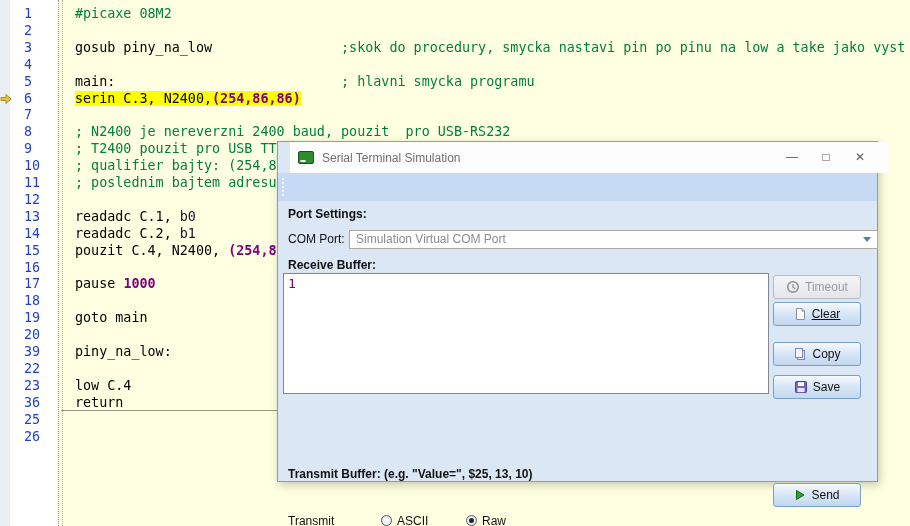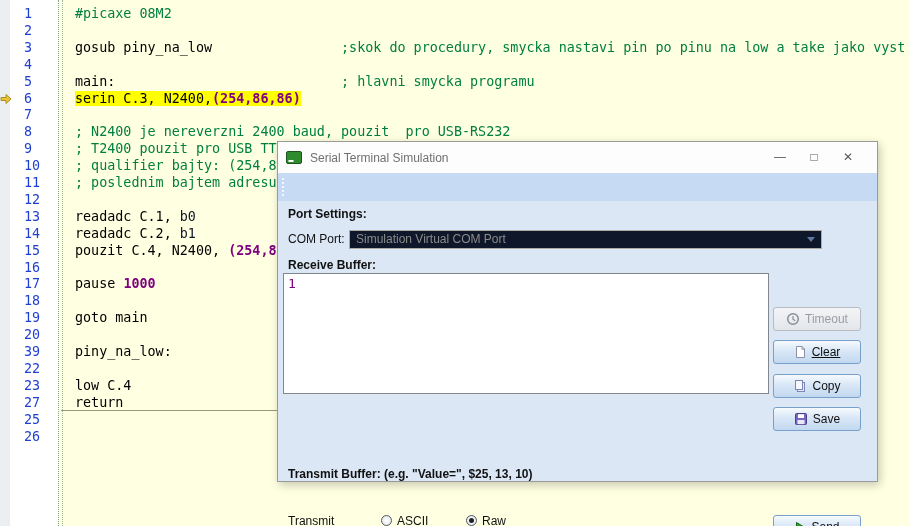--- a/index.html
+++ b/index.html
@@ -16,49 +16,49 @@
              font-size:13.4px;white-space:pre;color:#000;}
   .seg-b{color:#000000}.seg-k{color:#000000}.seg-g{color:#007f40}
   .seg-p{color:#0f172a}.seg-pb{color:#800080;font-weight:bold}
   .hl{background:#ffff00;}
   .marker-arrow{position:absolute;left:0;width:12px;height:12px;}
   .eof-line{position:absolute;left:61px;width:216px;border-top:1px solid #98987d;}
   
   .dialog{position:absolute;left:277px;top:141px;width:601px;height:341px;
           border:1px solid #9a9a9a;background:#dbe7f5;box-shadow:2px 3px 9px rgba(0,0,0,.22);
           font-family:"Liberation Sans",sans-serif;font-size:12px;box-sizing:border-box;}
-  .titlebar{position:absolute;left:0;top:0;width:100%;height:31px;background:#fdfdfd;}
+  .titlebar{position:absolute;left:12px;top:0;width:100%;height:31px;background:#fdfdfd;}
   .title-icon{position:absolute;left:8px;top:9px;}
   .title-text{position:absolute;left:32px;top:9px;color:#707070;font-size:12px;}
   .win-controls{position:absolute;right:12px;top:0;height:31px;}
   .win-btn{display:inline-block;width:34px;height:31px;line-height:31px;text-align:center;
            color:#5a5a5a;font-size:12px;cursor:default;}
   .menubar{position:absolute;left:0;top:31px;width:100%;height:28px;background:#c6dbf3;}
   .menu-grip{position:absolute;left:4px;top:5px;width:3px;height:18px;
              border-left:2px dotted #f4f8fc;}
   .menu-items{position:absolute;left:15px;top:0;height:28px;line-height:28px;}
   .menu-item{display:inline-block;margin-right:16px;color:#111;}
   .dbody{position:absolute;left:0;top:59px;width:100%;height:282px;}
   .lbl-bold{position:absolute;font-weight:bold;color:#111;}
   .lbl{position:absolute;color:#111;}
-  .combo{position:absolute;left:71px;top:29px;width:473px;height:19px;background:#0f172a;
+  .combo{position:absolute;left:71px;top:29px;width:529px;height:19px;background:#ffffff;
          border:1px solid #adaaa2;box-sizing:border-box;line-height:17px;color:#8b8b8b;
          padding-left:6px;font-size:12px;}
   .combo-arrow{position:absolute;right:6px;top:6px;width:0;height:0;
                border-left:4px solid transparent;border-right:4px solid transparent;
                border-top:5px solid #5a7aa2;}
   .rx-area{position:absolute;left:5px;top:72px;width:486px;height:121px;background:#ffffff;
            border:1px solid #82878f;box-sizing:border-box;
            font-family:"DejaVu Sans Mono",monospace;font-size:13px;color:#800080;
            padding:2px 4px;white-space:pre;}
   .btn-col{position:absolute;left:495px;top:0;width:90px;}
   .d-btn{position:absolute;left:0;width:88px;height:24px;border:1px solid #78a0cc;border-radius:3px;
          background:linear-gradient(#f6fafd,#d9e7f7 45%,#c2d8ef);
          display:flex;align-items:center;justify-content:center;gap:5px;
-         font-size:12px;color:#111;box-sizing:border-box;cursor:default;margin-top:32px;}
+         font-size:12px;color:#111;box-sizing:border-box;cursor:default;}
   .d-btn.disabled{border-color:#b7bbc1;background:linear-gradient(#f3f4f6,#e3e6ea);color:#9a9da3;}
   .tx-input{position:absolute;left:5px;top:282px;width:486px;height:22px;background:#fff;
             border:1px solid #82878f;box-sizing:border-box;
             font-family:"DejaVu Sans Mono",monospace;font-size:13px;color:#1a1a1a;
             line-height:20px;padding-left:5px;}
   .send-btn{top:282px;left:495px;}
   .mode-row{position:absolute;left:10px;top:313px;height:16px;}
   .radio{position:absolute;top:1px;width:11px;height:11px;border-radius:50%;
          border:1px solid #51585f;background:radial-gradient(#ffffff,#dfe5ea);box-sizing:border-box;}
   .radio .dot{position:absolute;left:2px;top:2px;width:5px;height:5px;border-radius:50%;background:#222;}
@@ -86,21 +86,21 @@
       <div class="line-num" style="top: 225.7px;">14</div>
       <div class="line-num" style="top: 242.6px;">15</div>
       <div class="line-num" style="top: 259.5px;">16</div>
       <div class="line-num" style="top: 276.4px;">17</div>
       <div class="line-num" style="top: 293.3px;">18</div>
       <div class="line-num" style="top: 310.2px;">19</div>
       <div class="line-num" style="top: 327.1px;">20</div>
       <div class="line-num" style="top: 344px;">39</div>
       <div class="line-num" style="top: 360.9px;">22</div>
       <div class="line-num" style="top: 377.8px;">23</div>
-      <div class="line-num" style="top: 394.7px;">27</div>
+      <div class="line-num" style="top: 394.7px;">36</div>
       <div class="line-num" style="top: 411.6px;">25</div>
       <div class="line-num" style="top: 428.5px;">26</div>
     </div>
   <div class="gutter-sep"></div>
   <div id="code">
       <div class="code-line" style="top: 6px;"><span><span class="seg-g">#picaxe 08M2</span></span></div>
       <div class="code-line" style="top: 39.8px;"><span><span class="seg-b">gosub</span><span class="seg-k"> piny_na_low</span><span class="seg-k">                </span><span class="seg-g">;skok do procedury, smycka nastavi pin po pinu na low a take jako vyst</span></span></div>
       <div class="code-line" style="top: 73.6px;"><span><span class="seg-k">main:</span><span class="seg-k">                            </span><span class="seg-g">; hlavni smycka programu</span></span></div>
       <div class="code-line" style="top: 90.5px;"><span class="hl"><span class="seg-b">serin</span><span class="seg-k"> C.3, </span><span class="seg-b">N2400,</span><span class="seg-pb">(254,86,86)</span></span></div>
       <div class="code-line" style="top: 124.3px;"><span><span class="seg-g">; N2400 je nereverzni 2400 baud, pouzit  pro USB-RS232</span></span></div>
@@ -145,21 +145,21 @@
       <div class="btn-col" id="rxbtns">
           <div class="d-btn disabled" style="top: 74px;">
             <span style="display: inline-flex;">
               <svg width="14" height="14" viewBox="0 0 14 14">
                 <circle cx="7" cy="7" r="5.3" fill="none" stroke="#8a8f96" stroke-width="1.5"></circle>
                 <path d="M7 4v3.2l2.2 1.6" stroke="#8a8f96" stroke-width="1.2" fill="none"></path>
               </svg>
             </span>
             <span>Timeout</span>
           </div>
-          <div class="d-btn" style="top: 107px; text-decoration: underline;">
+          <div class="d-btn" style="top: 101px; text-decoration: underline;">
             <span style="display: inline-flex;">
               <svg width="13" height="14" viewBox="0 0 13 14">
                 <path d="M2.5 1.5h5.5l2.5 2.5v8.5h-8z" fill="#ffffff" stroke="#8a90a8"></path>
                 <path d="M8 1.5v2.7h2.7" fill="none" stroke="#8a90a8"></path>
               </svg>
             </span>
             <span>Clear</span>
           </div>
           <div class="d-btn" style="top: 141px;">
             <span style="display: inline-flex;">

